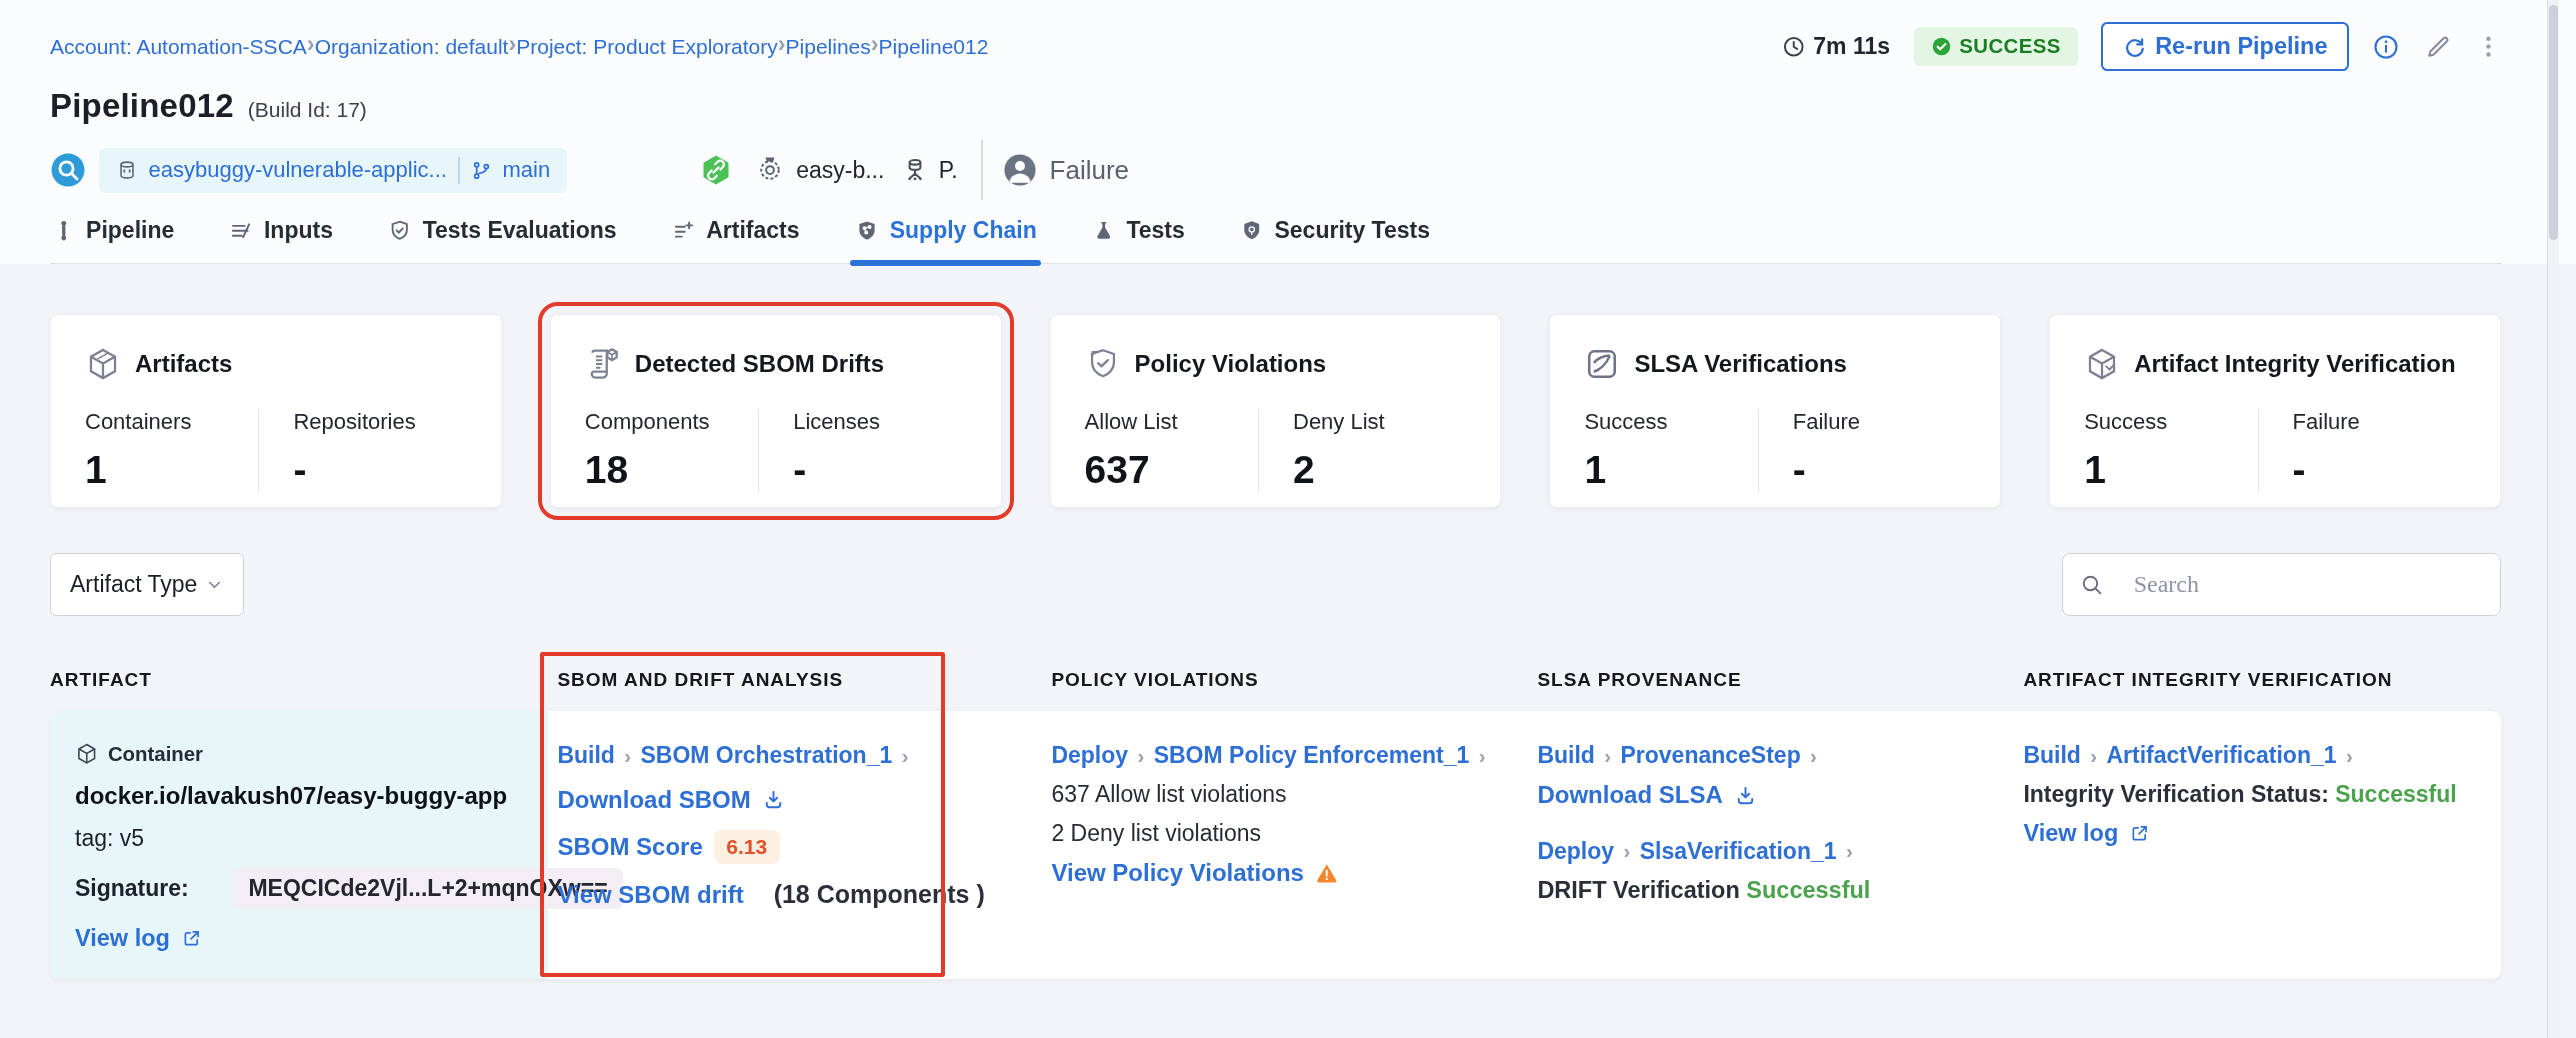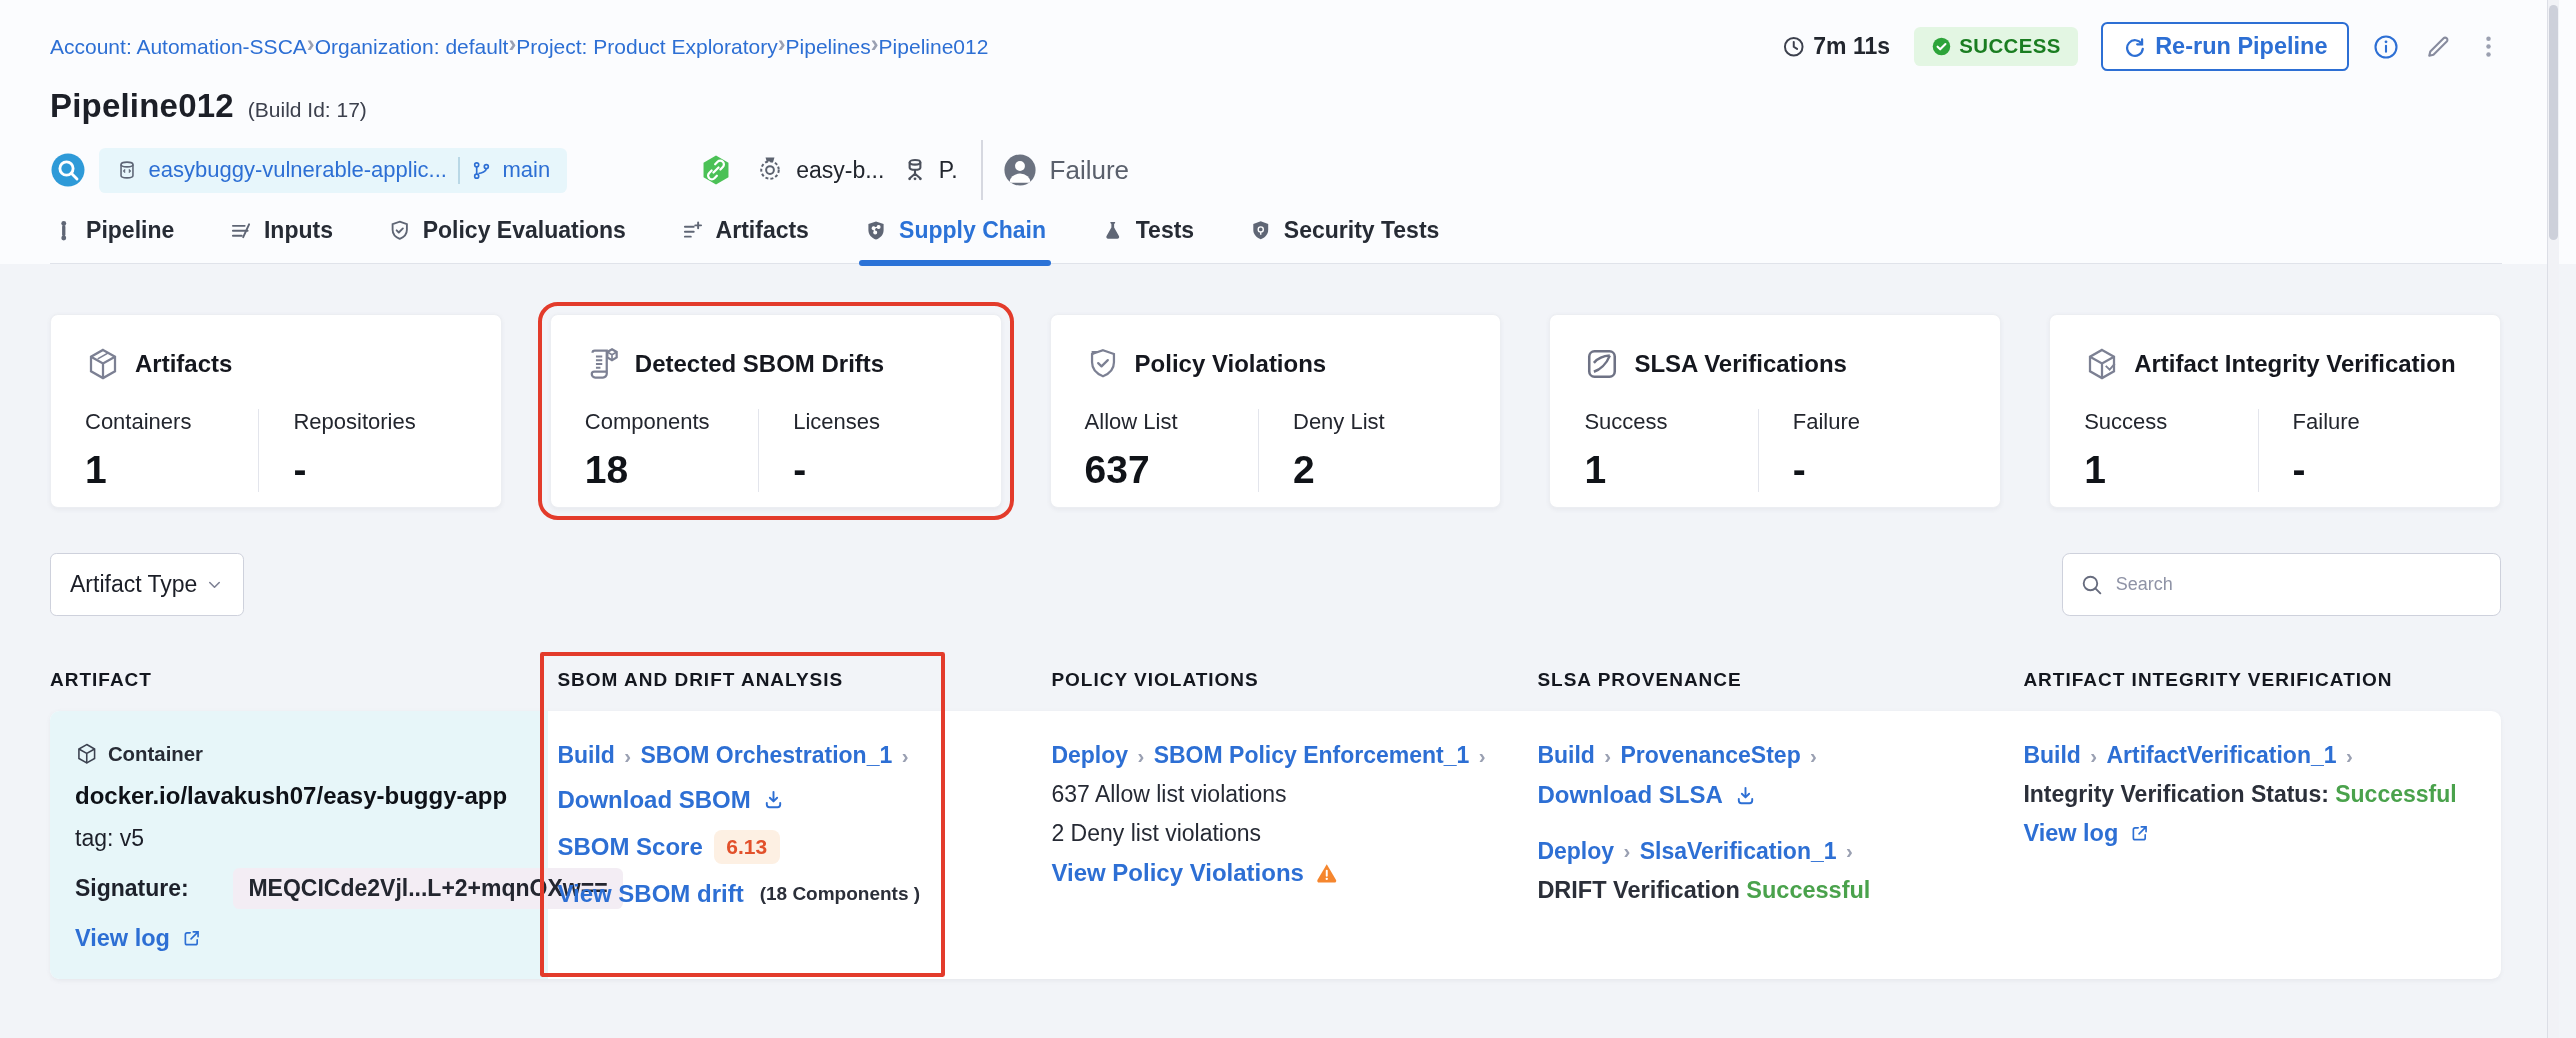--- a/index.html
+++ b/index.html
@@ -50,21 +50,21 @@
   .card-stats { margin-top:27px; display:flex; }
   .stat { flex:1; }
   .stat + .stat { border-left:1.6px solid #e3e5ec; padding-left:34px; }
   .stat-label { font-size:22px; color:#23262e; }
   .stat-value { margin-top:12.5px; font-size:39px; font-weight:800; color:#101318; }
 
   .filter-row { margin-top:45px; display:flex; justify-content:space-between; align-items:center; }
   .select { width:194px; height:63px; background:#fff; border:1.6px solid #ced1dc; border-radius:6.3px; display:flex; align-items:center; justify-content:space-between; padding:0 19px; cursor:pointer; }
   .select .lbl { font-size:23px; color:#1b1e27; }
   .search { width:439px; height:63px; background:#fff; border:1.6px solid #ced1dc; border-radius:7.8px; display:flex; align-items:center; padding:0 15.7px; }
-  .search input { border:none; outline:none; flex:1; font-size:18px; color:#22262e; margin-left:12px; font-family:Liberation Sans, sans-serif; }
+  .search input { border:none; outline:none; flex:1; font-size:24px; color:#22262e; margin-left:30px; font-family:Liberation Serif, serif; }
   .search input::placeholder { color:#8f93a6; }
 
   
   .table-wrap { margin-top:42px; position:relative; }
   .thead, .trow { display:grid; grid-template-columns:498px 494px 486px 486px auto; }
   .th { font-size:19px; font-weight:700; letter-spacing:1px; color:#14171f; padding:11px 15.7px 20.4px 9.4px; }
   .th:first-child { padding-left:0; }
   .trow { background:#fff; border-radius:9.4px; box-shadow:0 1.6px 4.7px rgba(96,97,112,.08); min-height:252px; }
   .cell { padding:31px 20.4px 27px 9.4px; display:flex; flex-direction:column; align-items:flex-start; gap:16.5px; }
   .cell.artifact { background:#e7f6f9; border-radius:9.4px 0 0 9.4px; padding-left:25px; gap:15.7px; }
@@ -76,21 +76,21 @@
   .sig-row { display:flex; align-items:center; }
   .sig-label { font-size:23px; font-weight:700; color:#1d212b; }
   .sig-pill { margin-left:44px; background:#f3edf4; border-radius:6.3px; padding:7px 15.7px; font-size:23px; font-weight:700; color:#23262f; }
 
   a.link { color:#2d6fd4; text-decoration:none; cursor:pointer; }
   .steps { display:flex; align-items:center; gap:9.4px; font-size:23px; font-weight:600; }
   .steps .sep { font-size:20.4px; transform:none; }
   .bold-link { display:flex; align-items:center; gap:11px; font-size:24px; font-weight:700; }
   .plain { font-size:23px; color:#262a34; }
   .score-badge { background:#fdf0e3; border-radius:7.8px; padding:4.7px 12.5px; font-size:21px; font-weight:700; color:#e2512b; }
-  .drift-suffix { font-size:19px; font-weight:600; color:#2b2f39; margin-left:5px; }
+  .drift-suffix { font-size:25px; font-weight:600; color:#2b2f39; margin-left:19px; }
   .status-line { font-size:23.5px; font-weight:600; color:#2b2f39; }
   .ok { color:#4aa24c; }
   .gap-before { margin-top:17px; }
 
   .red-overlay { position:absolute; left:490px; width:405px; top:-6.3px; bottom:1.6px; border:4.7px solid #e33b2b; border-radius:2.4px; pointer-events:none; }
 
   
   .scrollbar { position:fixed; top:0; right:17px; bottom:0; width:11.8px; background:#f1f2f6; border-left:1.6px solid #dcdee6; }
   .scroll-thumb { width:8.6px; margin:4.7px auto 0; height:235px; background:#cdd0da; border-radius:4.7px; cursor:pointer; }
 
@@ -267,21 +267,21 @@
       </span>
       <span>Inputs</span>
     </div>
     <div class="tab">
       <span class="icon">
         <svg width="23.5" height="23.5" viewBox="0 0 24 24" fill="none" stroke="#5f6675" stroke-width="1.9">
             <path d="M12 2.8 19.3 5.3v5.6c0 4.6-3 7.6-7.3 9.3-4.3-1.7-7.3-4.7-7.3-9.3V5.3L12 2.8z"></path>
             <path d="M8.8 11.6l2.2 2.2 4.2-4.2" stroke-linecap="round" stroke-linejoin="round"></path>
           </svg>
       </span>
-      <span>Policy Evaluations</span>
+      <span>Tests Evaluations</span>
     </div>
     <div class="tab">
       <span class="icon">
         <svg width="23.5" height="23.5" viewBox="0 0 24 24" fill="none" stroke="#5f6675" stroke-width="2" stroke-linecap="round">
             <path d="M4 8h9M4 13h9M4 18h6"></path>
             <path d="M17.5 3.5v6M14.5 6.5h6"></path>
           </svg>
       </span>
       <span>Artifacts</span>
     </div>

